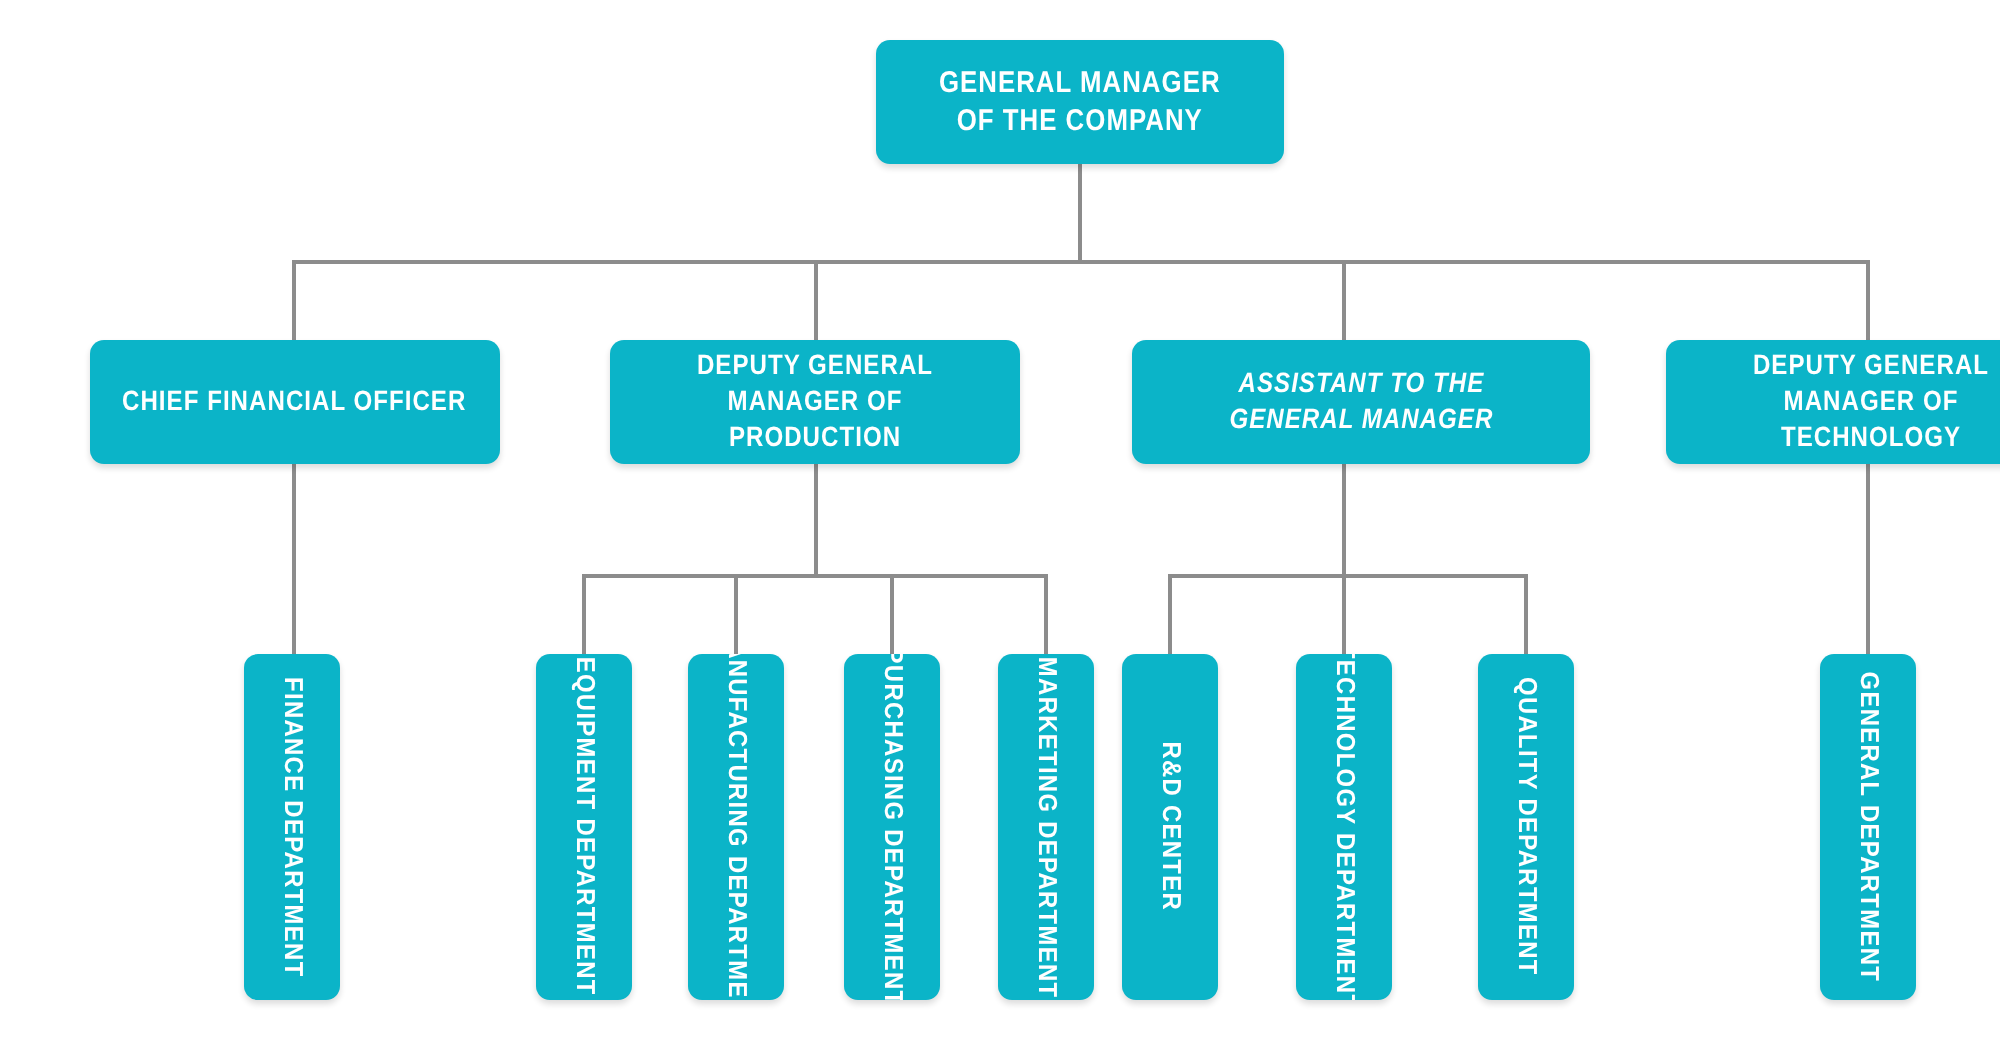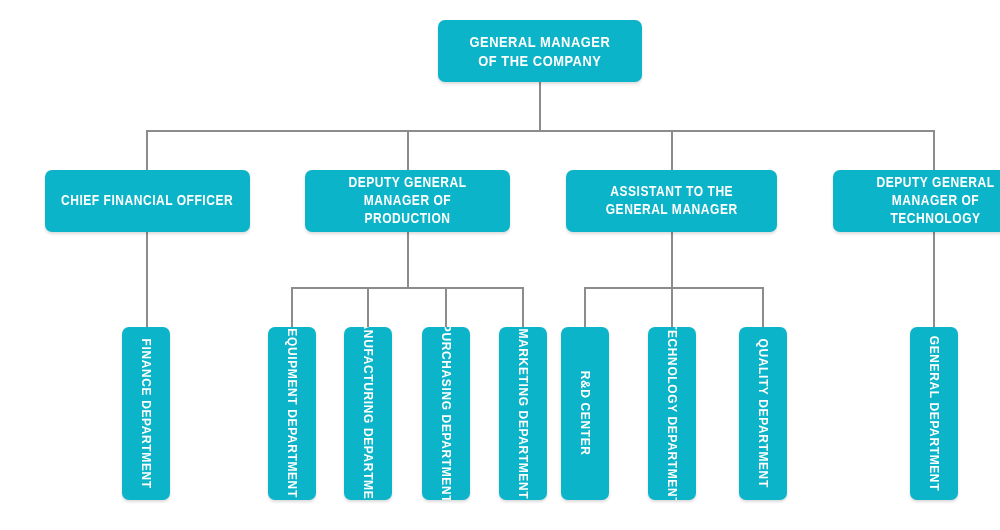--- a/index.html
+++ b/index.html
@@ -114,21 +114,21 @@
 
   <div class="node level-1" style="left:5px; top:170px; width:205px; height:62px;">
     <span class="node-label">CHIEF FINANCIAL OFFICER</span>
   </div>
 
   <div class="node level-1" style="left:265px; top:170px; width:205px; height:62px;">
     <span class="node-label">DEPUTY GENERAL
 MANAGER OF PRODUCTION</span>
   </div>
 
-  <div class="node level-1" style="left:526px; top:170px; width:211px; height:62px;">
+  <div class="node level-1" style="left:526px; top:170px; width:229px; height:62px;font-style:italic;">
     <span class="node-label">ASSISTANT TO THE
 GENERAL MANAGER</span>
   </div>
 
   <div class="node level-1" style="left:793px; top:170px; width:205px; height:62px;">
     <span class="node-label">DEPUTY GENERAL
 MANAGER OF TECHNOLOGY</span>
   </div>
 
   <div class="node level-2" style="left:82px; top:327px; width:48px; height:173px;">

